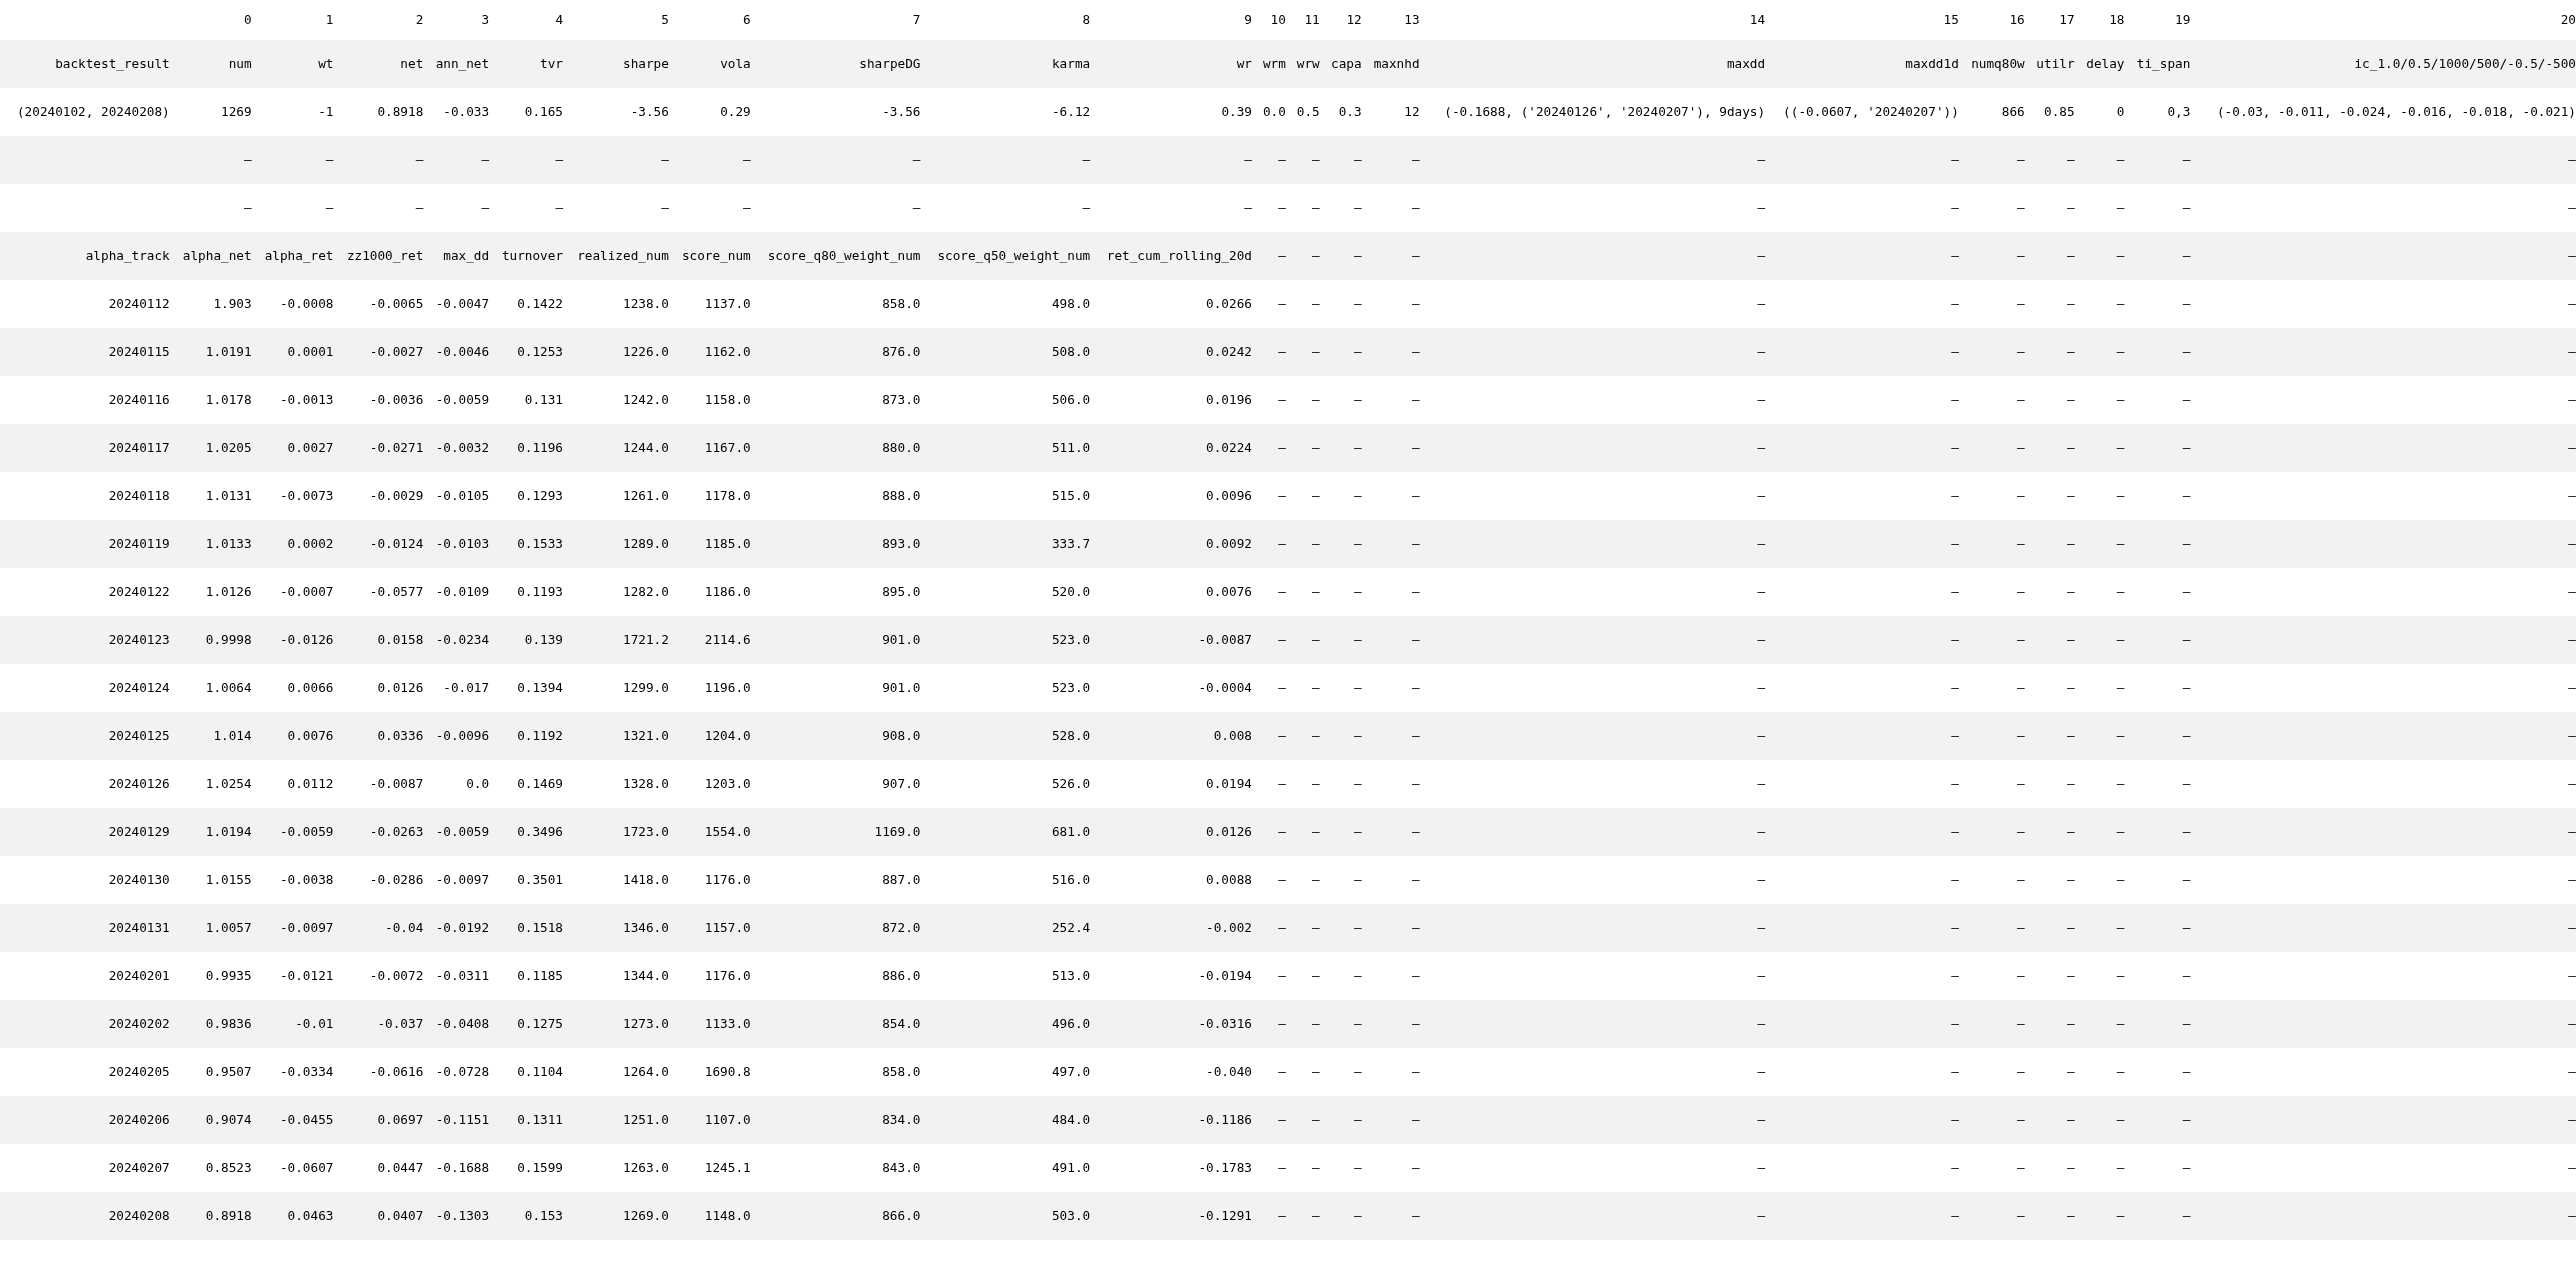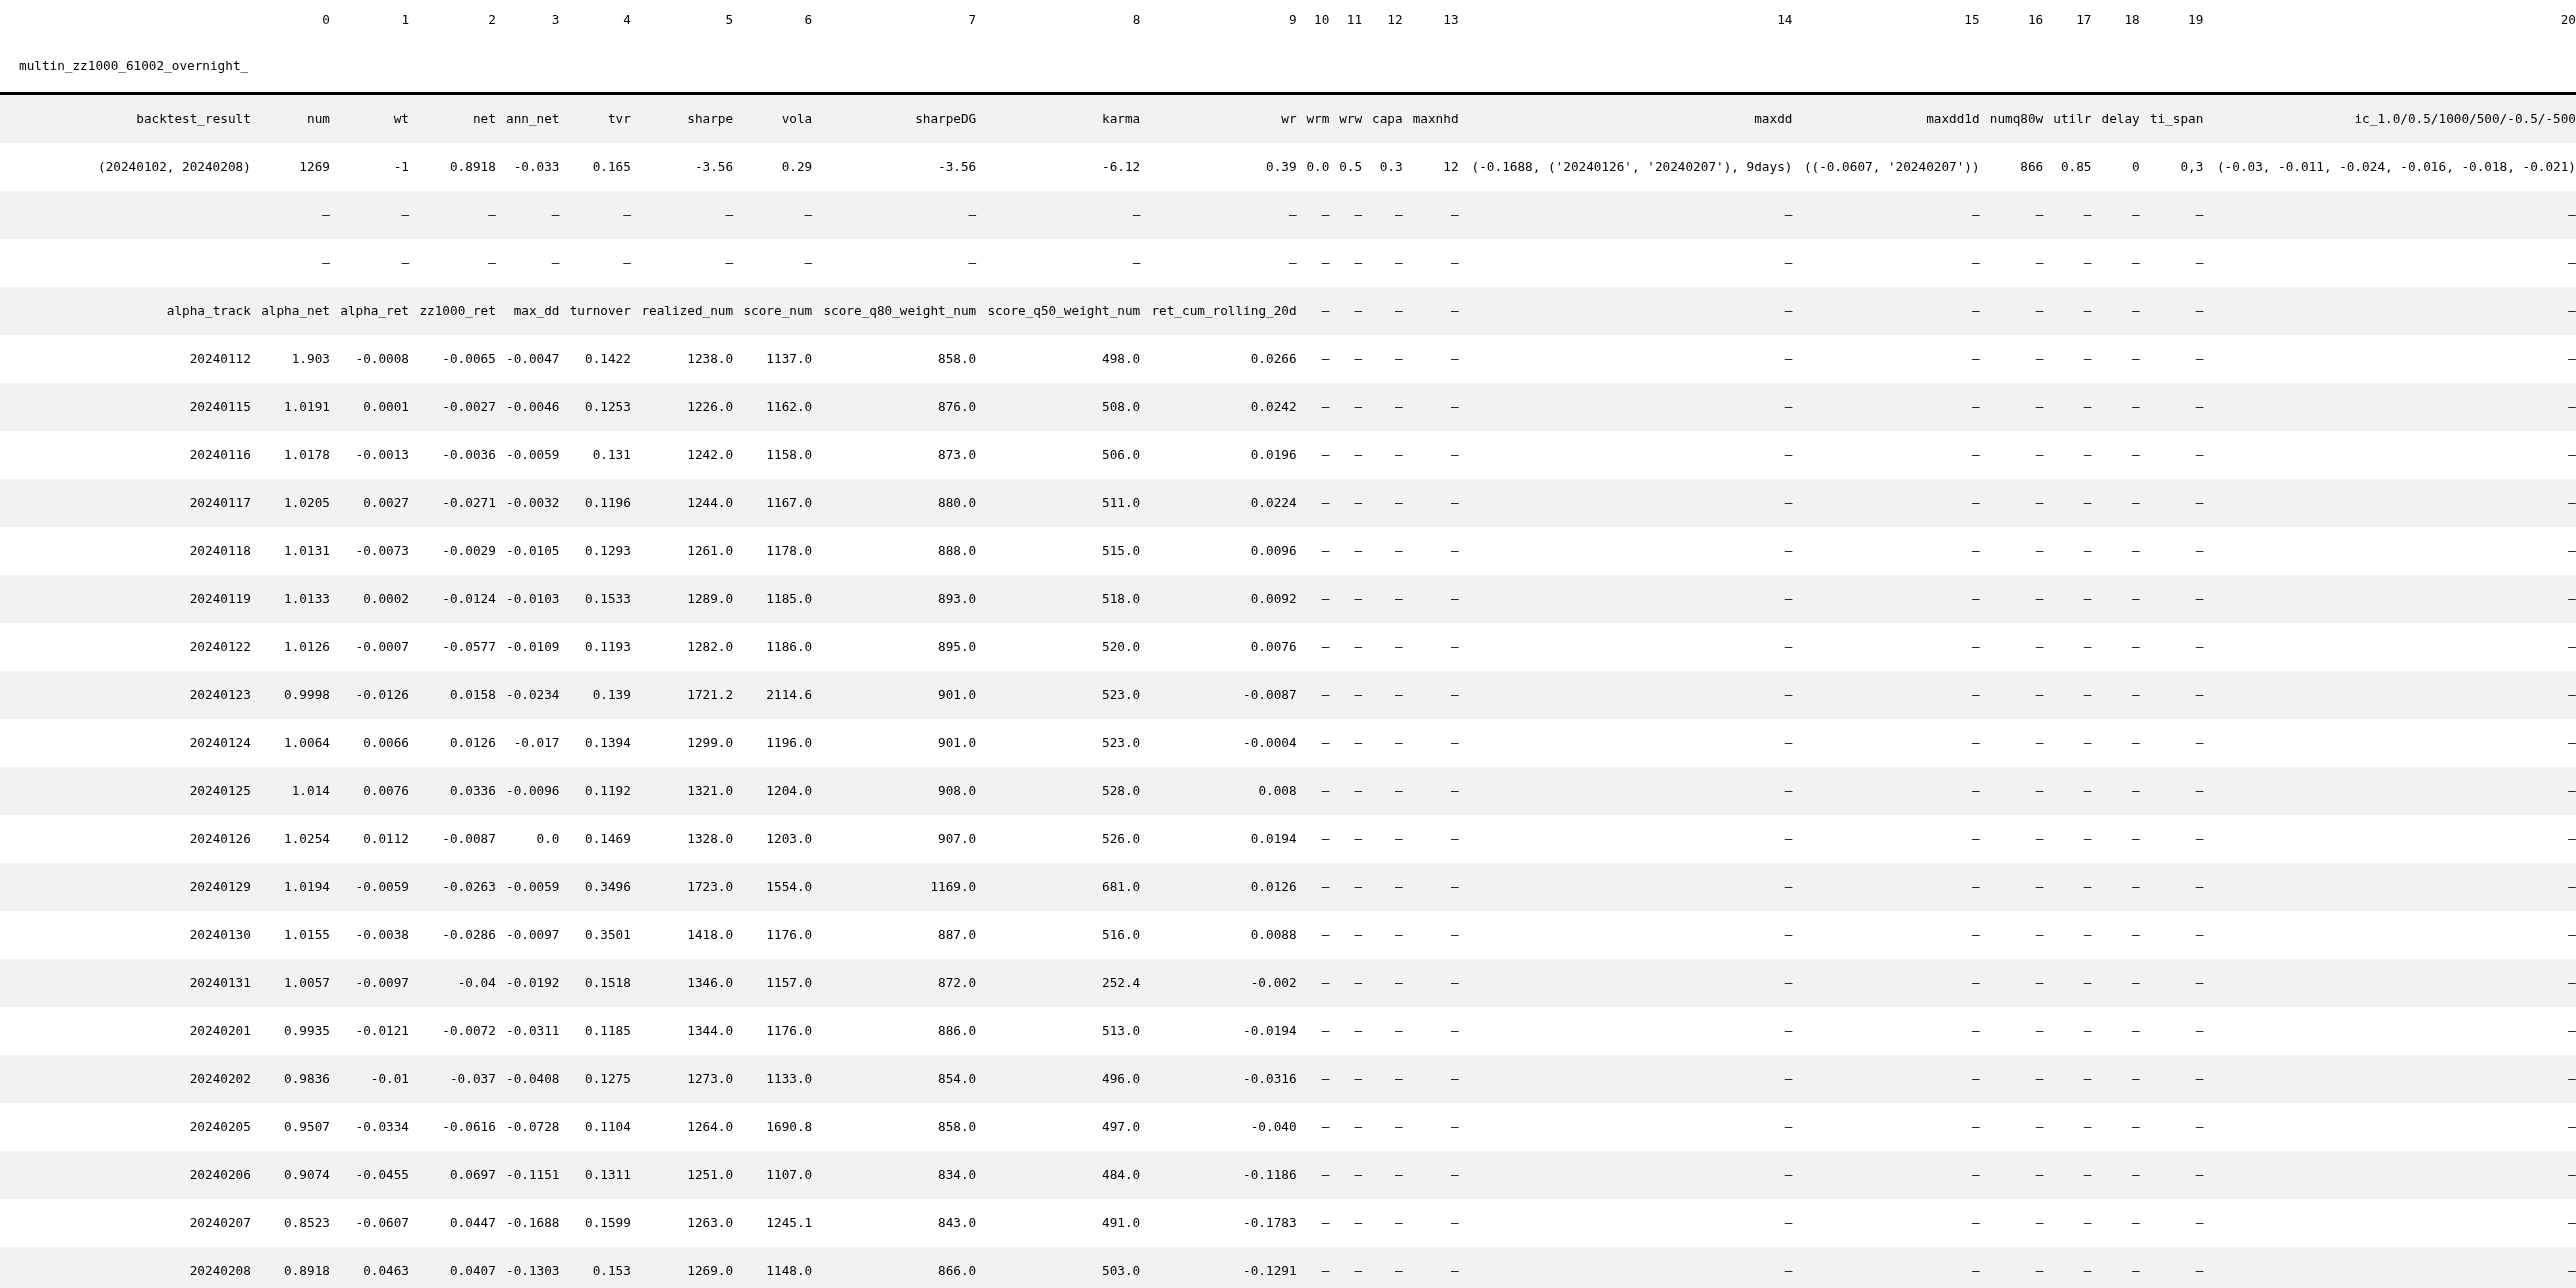--- a/index.html
+++ b/index.html
@@ -61,24 +61,20 @@
           <td>12</td>
           <td>13</td>
           <td>14</td>
           <td>15</td>
           <td>16</td>
           <td>17</td>
           <td>18</td>
           <td>19</td>
           <td class="last-col">20</td>
         </tr>
-      <tr class="title-row">
-        <td class="index-cell">multin_zz1000_61002_overnight_</td>
-        <td colspan="21"></td>
-      </tr>
     <tr class="shaded">
           <td class="index-cell">backtest_result</td>
           <td>num</td>
           <td>wt</td>
           <td>net</td>
           <td>ann_net</td>
           <td>tvr</td>
           <td>sharpe</td>
           <td>vola</td>
           <td>sharpeDG</td>
@@ -315,21 +311,21 @@
         <tr class="shaded">
           <td class="index-cell">20240119</td>
           <td>1.0133</td>
           <td>0.0002</td>
           <td>-0.0124</td>
           <td>-0.0103</td>
           <td>0.1533</td>
           <td>1289.0</td>
           <td>1185.0</td>
           <td>893.0</td>
-          <td>518.0</td>
+          <td>333.7</td>
           <td>0.0092</td>
           <td>—</td>
           <td>—</td>
           <td>—</td>
           <td>—</td>
           <td>—</td>
           <td>—</td>
           <td>—</td>
           <td>—</td>
           <td>—</td>

